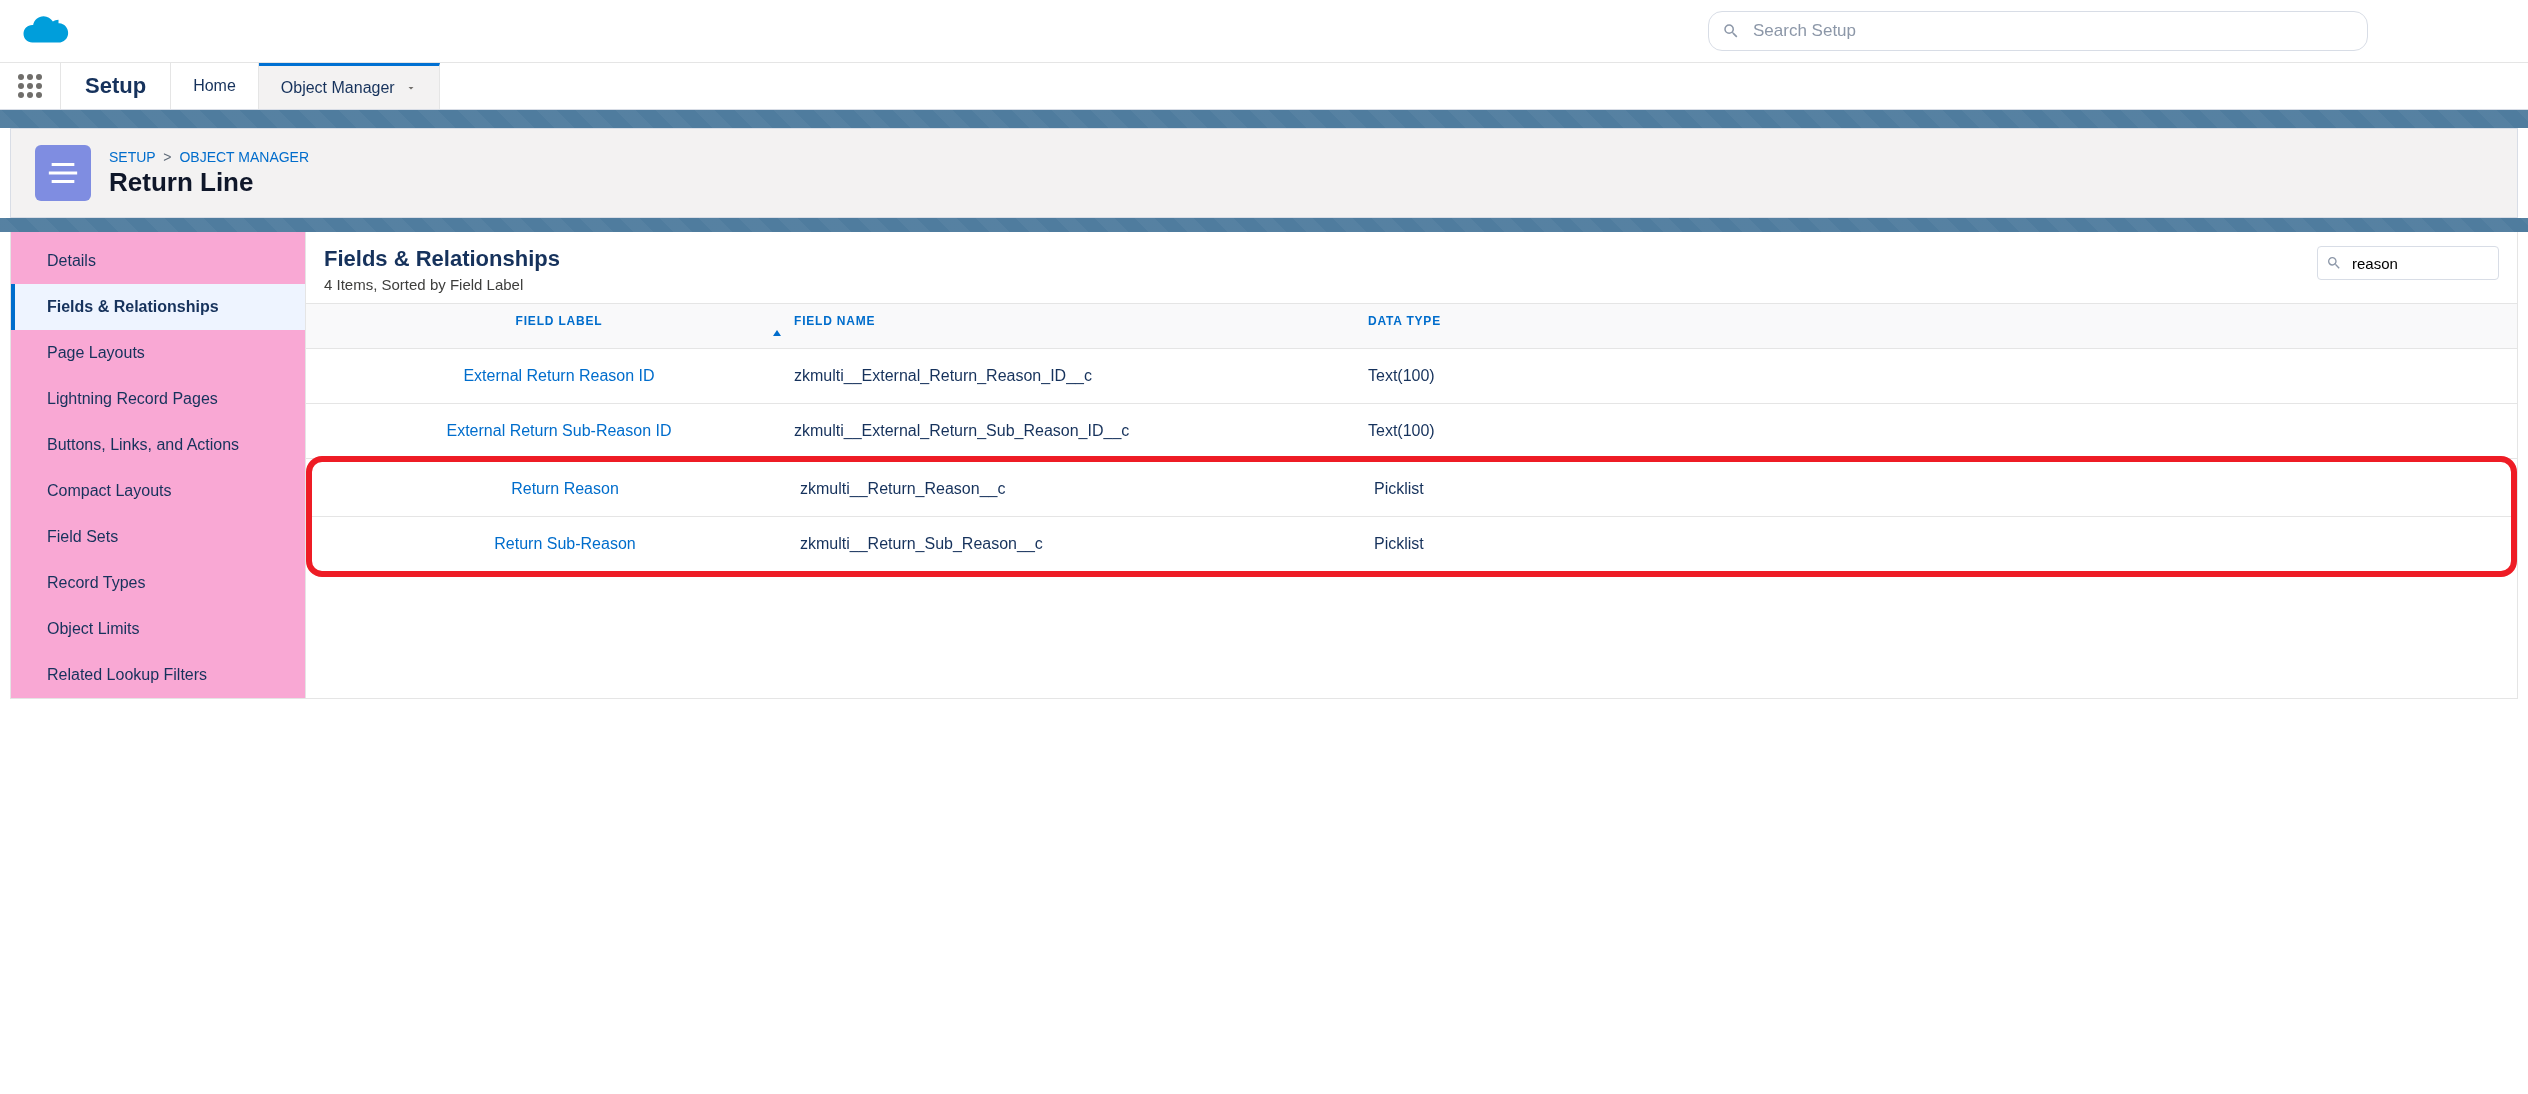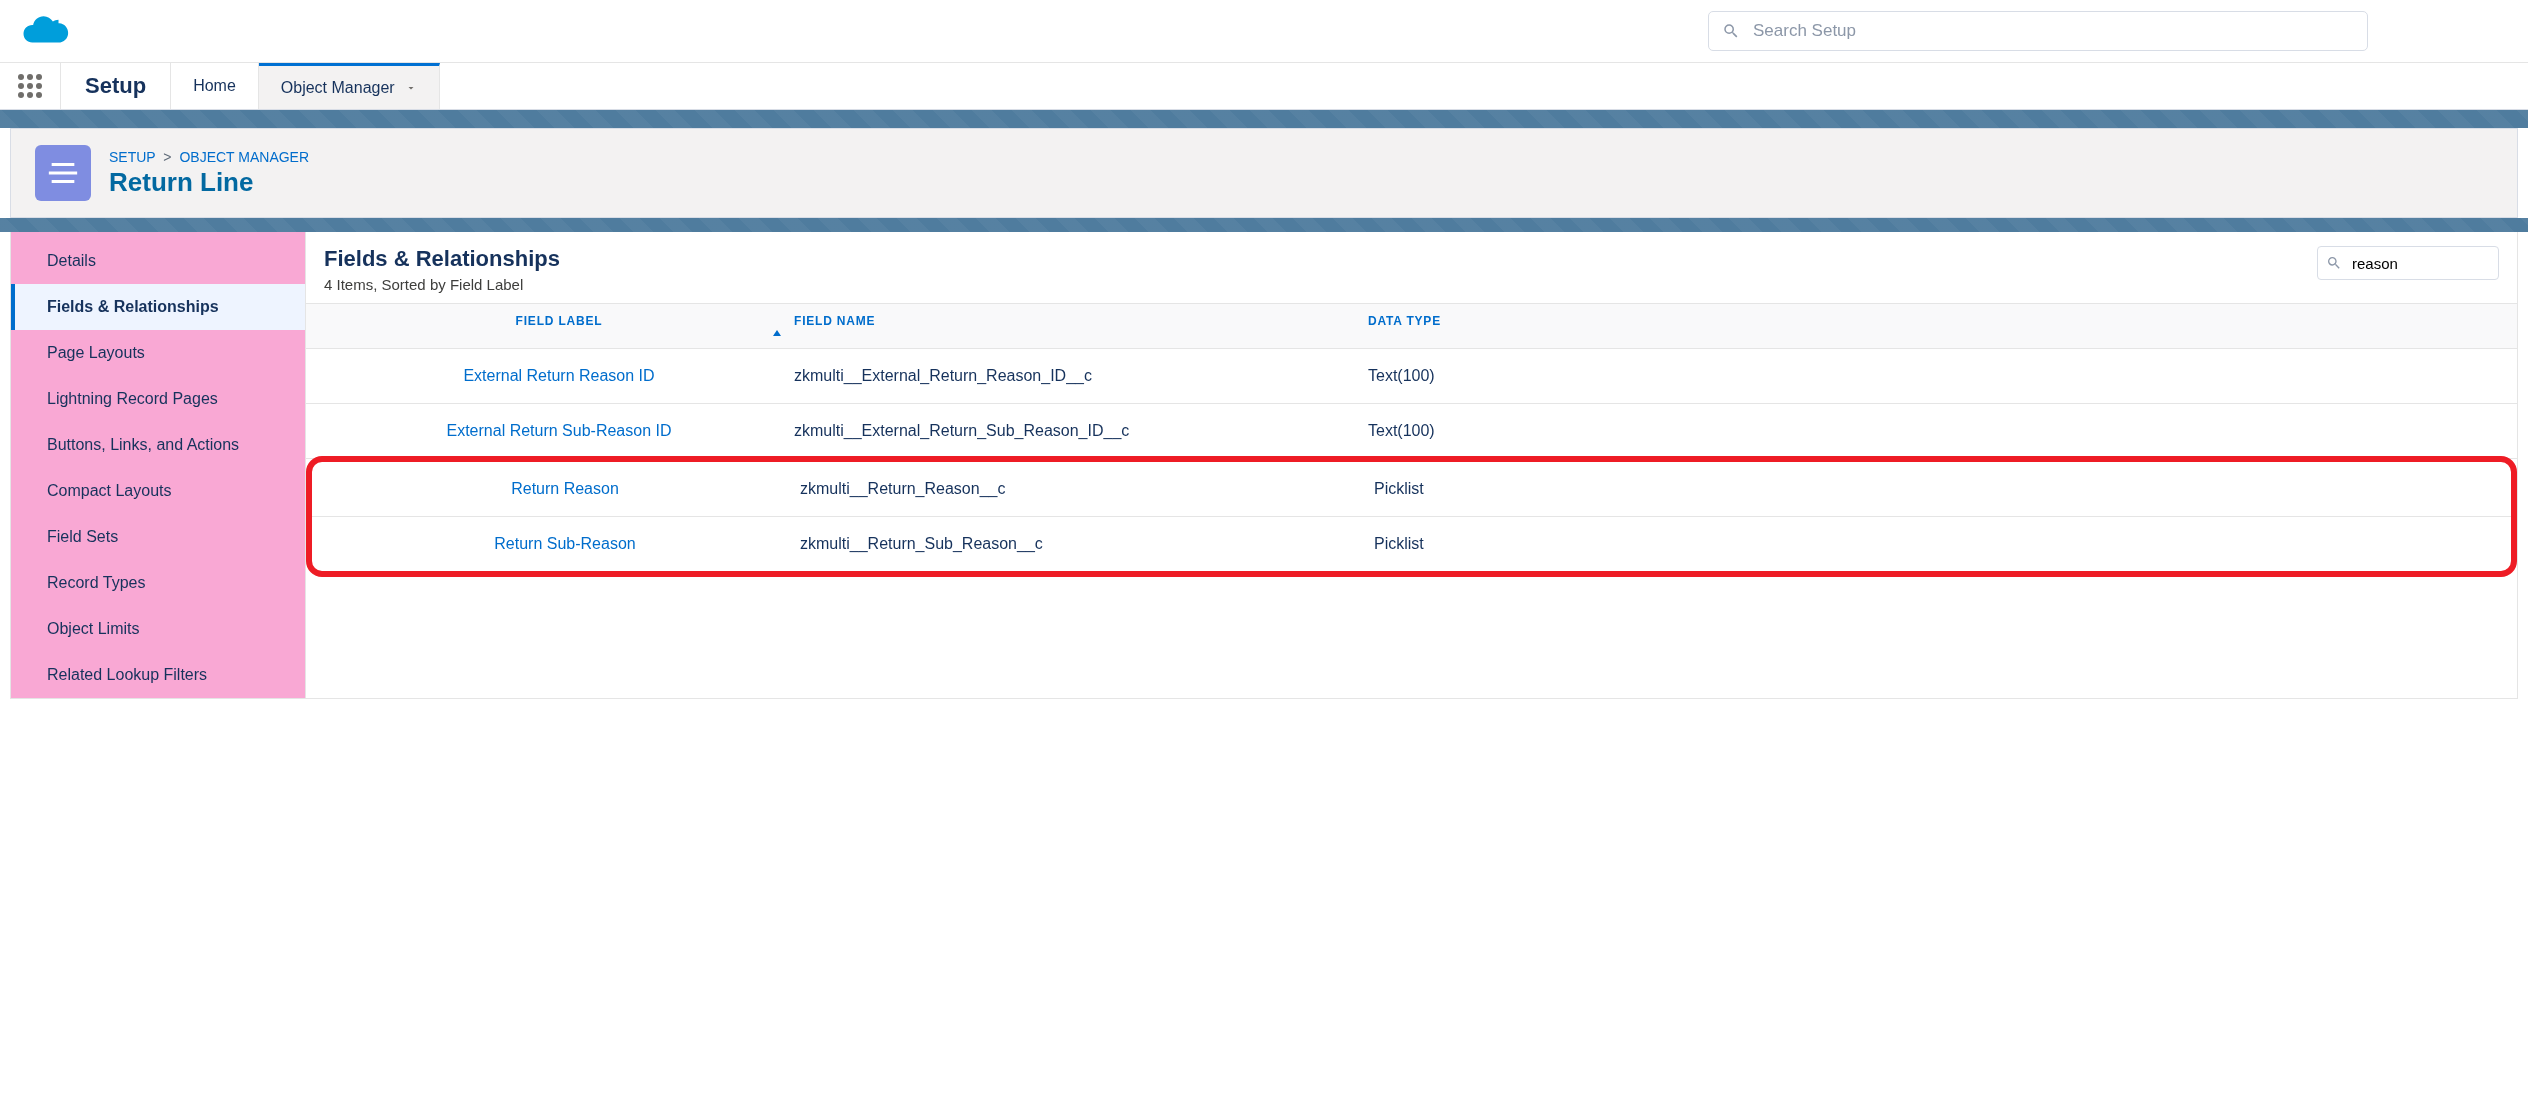--- a/index.html
+++ b/index.html
@@ -3,21 +3,21 @@
   <meta charset="utf-8">
   <style>
     * { margin: 0; padding: 0; box-sizing: border-box; font-family: -apple-system, BlinkMacSystemFont, "Segoe UI", Arial, sans-serif; }
     body { background: #fff; width: 2528px; }
 
     
     .top-header { display: flex; align-items: center; padding: 12px 20px; height: 62px; }
     .logo { width: 56px; height: 40px; margin-right: 40px; }
     .cloud-svg { fill: #009EDB; }
     .search-wrap { margin-left: auto; margin-right: 140px; position: relative; width: 660px; }
-    .search-input { width: 100%; height: 40px; border: 1px solid #d8dde6; border-radius: 5px; padding: 0 16px 0 44px; font-size: 17px; color: #16325c; background: #fff; }
+    .search-input { width: 100%; height: 40px; border: 1px solid #d8dde6; border-radius: 14px; padding: 0 16px 0 44px; font-size: 17px; color: #16325c; background: #fff; }
     .search-input::placeholder { color: #8c97a8; }
     .search-icon-top { position: absolute; left: 14px; top: 11px; width: 18px; height: 18px; fill: #8c97a8; }
 
     
     .nav-bar { display: flex; align-items: stretch; border-top: 1px solid #e5e5e5; border-bottom: 1px solid #d8dde6; height: 48px; }
     .app-launcher { display: flex; align-items: center; padding: 0 18px; border-right: 1px solid #e5e5e5; }
     .waffle { display: grid; grid-template-columns: repeat(3, 6px); grid-template-rows: repeat(3, 6px); gap: 3px; }
     .waffle span { width: 6px; height: 6px; border-radius: 50%; background: #706e6b; }
     .app-name { display: flex; align-items: center; font-size: 22px; font-weight: 700; padding: 0 24px; border-right: 1px solid #e5e5e5; color: #16325c; }
     .nav-tab { display: flex; align-items: center; padding: 0 22px; font-size: 16px; color: #16325c; cursor: pointer; border-right: 1px solid #e5e5e5; }
@@ -28,21 +28,21 @@
     .band { height: 18px; background: #4f7c9e; background-image: repeating-linear-gradient(45deg, rgba(255,255,255,0.04) 0 14px, transparent 14px 28px); }
     .band2 { height: 14px; background: #4f7c9e; background-image: repeating-linear-gradient(45deg, rgba(255,255,255,0.04) 0 14px, transparent 14px 28px); }
 
     
     .page-header { background: #f3f2f2; padding: 16px 24px; display: flex; align-items: center; border: 1px solid #d8dde6; margin: 0 10px; }
     .obj-icon { width: 56px; height: 56px; background: #7f8de1; border-radius: 6px; display: flex; align-items: center; justify-content: center; margin-right: 18px; }
     .obj-icon svg { fill: #fff; width: 34px; height: 34px; }
     .breadcrumb { font-size: 14px; color: #5e6a78; }
     .breadcrumb a { color: #006dcc; text-decoration: none; }
     .breadcrumb .sep { color: #5e6a78; margin: 0 4px; }
-    .page-title { font-size: 26px; font-weight: 700; color: #0369a1; margin-top: 2px; }
+    .page-title { font-size: 26px; font-weight: 700; color: #0f172a; margin-top: 2px; }
 
     
     .body-wrap { display: flex; padding: 0 10px; }
     .sidebar { width: 296px; background: #f9a8d4; border: 1px solid #e5e5e5; border-top: none; margin-right: 0; padding-top: 6px; }
     .side-item { padding: 14px 0 14px 36px; font-size: 16px; color: #16325c; cursor: pointer; position: relative; }
     .side-item.active { background: #eef4ff; font-weight: 700; }
     .side-item.active::before { content: ""; position: absolute; left: 0; top: 0; bottom: 0; width: 4px; background: #006dcc; }
 
     .main { flex: 1; background: #fff; border: 1px solid #e5e5e5; border-top: none; border-left: none; min-height: 460px; }
     .main-header { display: flex; align-items: flex-start; padding: 14px 18px 10px; }

